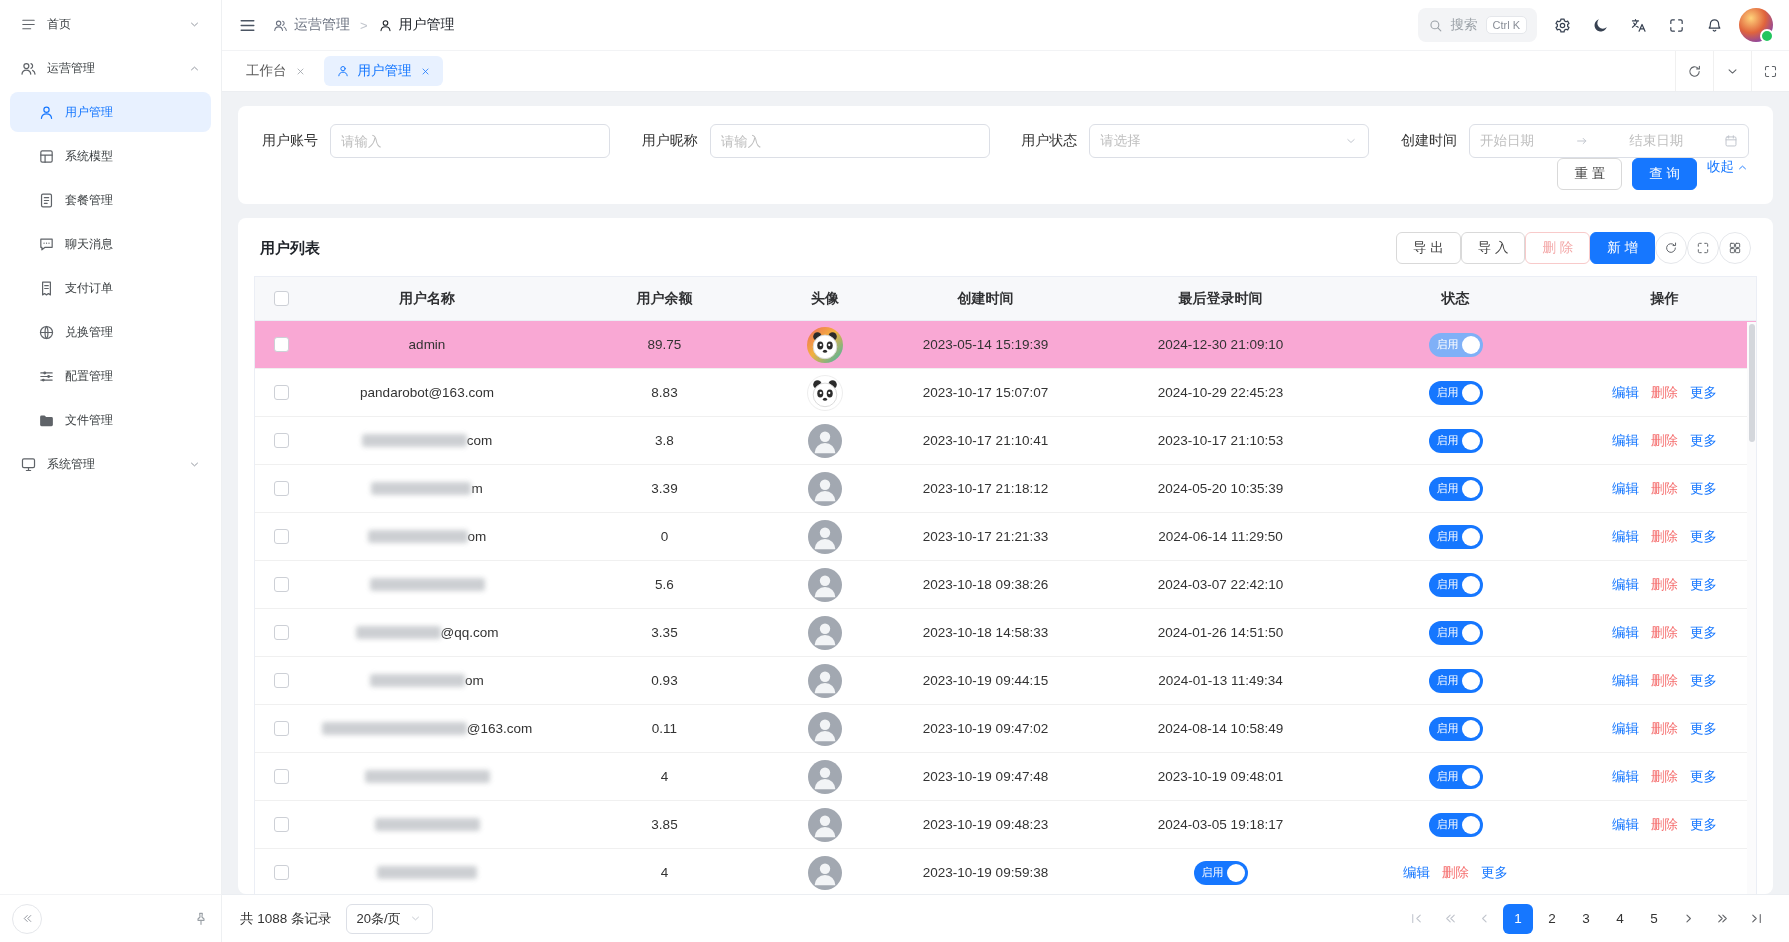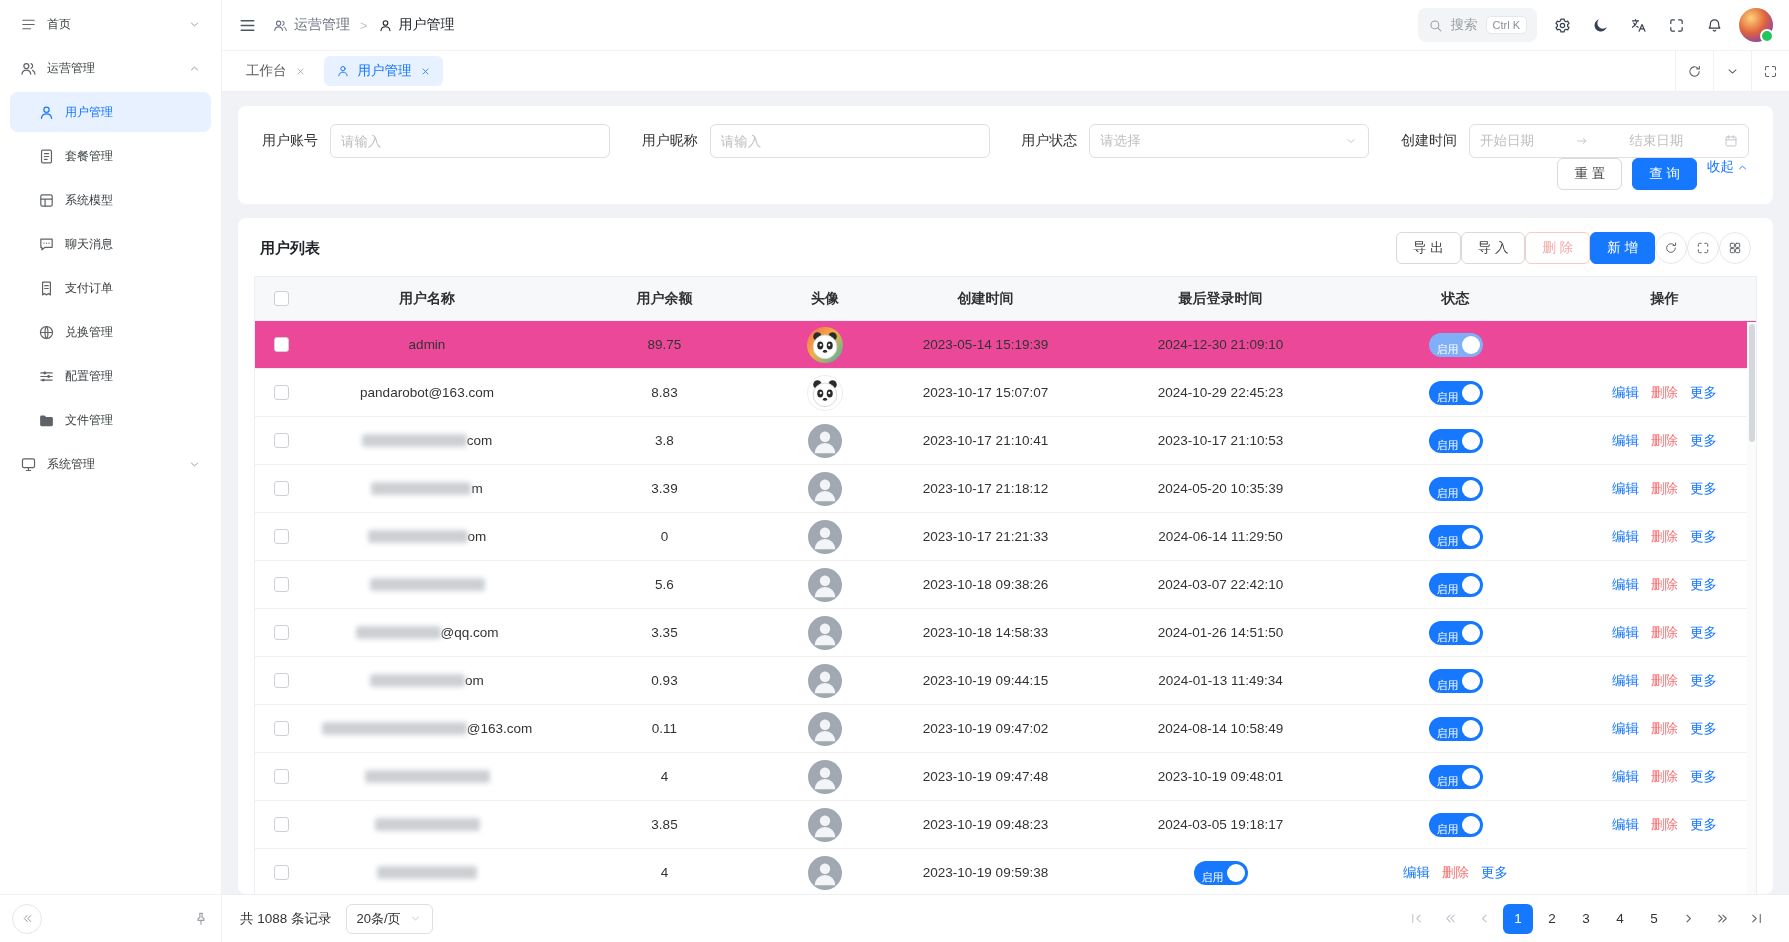--- a/index.html
+++ b/index.html
@@ -100,31 +100,31 @@
   .tool-circle { width: 32px; height: 32px; border-radius: 50%; border: 1px solid #e5e7eb;
     display: flex; align-items: center; justify-content: center; color: #5f6368; font-size: 14px; background: #fff; cursor: pointer; }
 
   .table { flex: 1; min-height: 0; position: relative; overflow: hidden; display: flex; flex-direction: column;
     border: 1px solid #ebeef5; border-bottom: none; }
   .thead, .trow { display: grid; grid-template-columns: 52px 240px 235px 86px 235px 235px 235px 1fr; }
   .thead { background: #f7f8fa; height: 44px; font-weight: bold; color: #303133; font-size: 14px; border-bottom: 1px solid #ebeef5; }
   .th, .td { display: flex; align-items: center; justify-content: center; }
   .tbody { flex: 1; min-height: 0; overflow: hidden; }
   .trow { height: 48px; border-bottom: 1px solid #f0f0f0; font-size: 13.5px; color: #333; background: #fff; }
-  .trow:first-child { background: #ec4899; }
+  .trow:first-child { background: #f9a8d4; }
   .cb { width: 15px; height: 15px; border: 1px solid #cdd0d6; border-radius: 3px; background: #fff; display: inline-block; cursor: pointer; }
   .td-name { gap: 0; }
   .maskbar { display: inline-block; height: 13px; border-radius: 3px; background: #c4c7cb; filter: blur(2.5px); opacity: .85; }
   .row-avatar { width: 36px; height: 36px; border-radius: 50%; overflow: hidden;
     display: flex; align-items: center; justify-content: center; }
   .row-avatar svg { width: 34px; height: 34px; }
   .row-avatar.panda-color { background: linear-gradient(135deg, #ef6a5a 0%, #f3b13f 45%, #37b5ac 100%); }
   .row-avatar.panda { background: #fff; border: 1px solid #eee; }
   .switch { width: 54px; height: 24px; border-radius: 12px; background: #1677ff; position: relative;
-    display: inline-flex; align-items: flex-end; cursor: pointer; }
+    display: inline-flex; align-items: center; cursor: pointer; }
   .switch .sw-label { color: #fff; font-size: 11px; margin-left: 8px; }
   .switch::after { content: ""; position: absolute; right: 3px; top: 3px; width: 18px; height: 18px; border-radius: 50%; background: #fff; }
   .switch.light { background: #7fb0f7; }
   .td-actions { gap: 12px; }
   .a-edit, .a-more { color: #1677ff; cursor: pointer; }
   .a-del { color: #f56c6c; cursor: pointer; }
   .vscroll { position: absolute; top: 45px; right: 0; bottom: 0; width: 9px; background: #fbfbfc; }
   .vscroll .thumb { position: absolute; top: 2px; right: 1.5px; width: 6px; height: 118px; border-radius: 3px; background: #d4d7dc; cursor: pointer; }
 
   
@@ -181,34 +181,34 @@
           <svg viewBox="0 0 24 24" fill="none" stroke="currentColor" stroke-width="1.7" stroke-linecap="round" stroke-linejoin="round">
             <circle cx="12" cy="8" r="3.7"></circle>
             <path d="M4.8 20.2c.5-4.2 3.4-6.2 7.2-6.2s6.7 2 7.2 6.2"></path>
           </svg>
         </span>
         <span class="mlabel">用户管理</span>
       </div>
       <div class="menu-item child">
         <span class="icon">
           <svg viewBox="0 0 24 24" fill="none" stroke="currentColor" stroke-width="1.7" stroke-linecap="round" stroke-linejoin="round">
+            <rect x="4" y="4" width="16" height="16" rx="2"></rect>
+            <path d="M4 10h16M10 10v10"></path>
+          </svg>
+        </span>
+        <span class="mlabel">系统模型</span>
+      </div>
+      <div class="menu-item child">
+        <span class="icon">
+          <svg viewBox="0 0 24 24" fill="none" stroke="currentColor" stroke-width="1.7" stroke-linecap="round" stroke-linejoin="round">
             <rect x="5" y="3" width="14" height="18" rx="2"></rect>
             <path d="M9 8h6M9 12h6M9 16h4"></path>
           </svg>
         </span>
         <span class="mlabel">套餐管理</span>
-      </div>
-      <div class="menu-item child">
-        <span class="icon">
-          <svg viewBox="0 0 24 24" fill="none" stroke="currentColor" stroke-width="1.7" stroke-linecap="round" stroke-linejoin="round">
-            <rect x="4" y="4" width="16" height="16" rx="2"></rect>
-            <path d="M4 10h16M10 10v10"></path>
-          </svg>
-        </span>
-        <span class="mlabel">系统模型</span>
       </div>
       <div class="menu-item child">
         <span class="icon">
           <svg viewBox="0 0 24 24" fill="none" stroke="currentColor" stroke-width="1.7" stroke-linecap="round" stroke-linejoin="round">
             <path d="M4 4.5h16v11.5H10l-4.5 3.5v-3.5H4z"></path>
             <path d="M8.5 10.2h.1M12 10.2h.1M15.5 10.2h.1"></path>
           </svg>
         </span>
         <span class="mlabel">聊天消息</span>
       </div>

